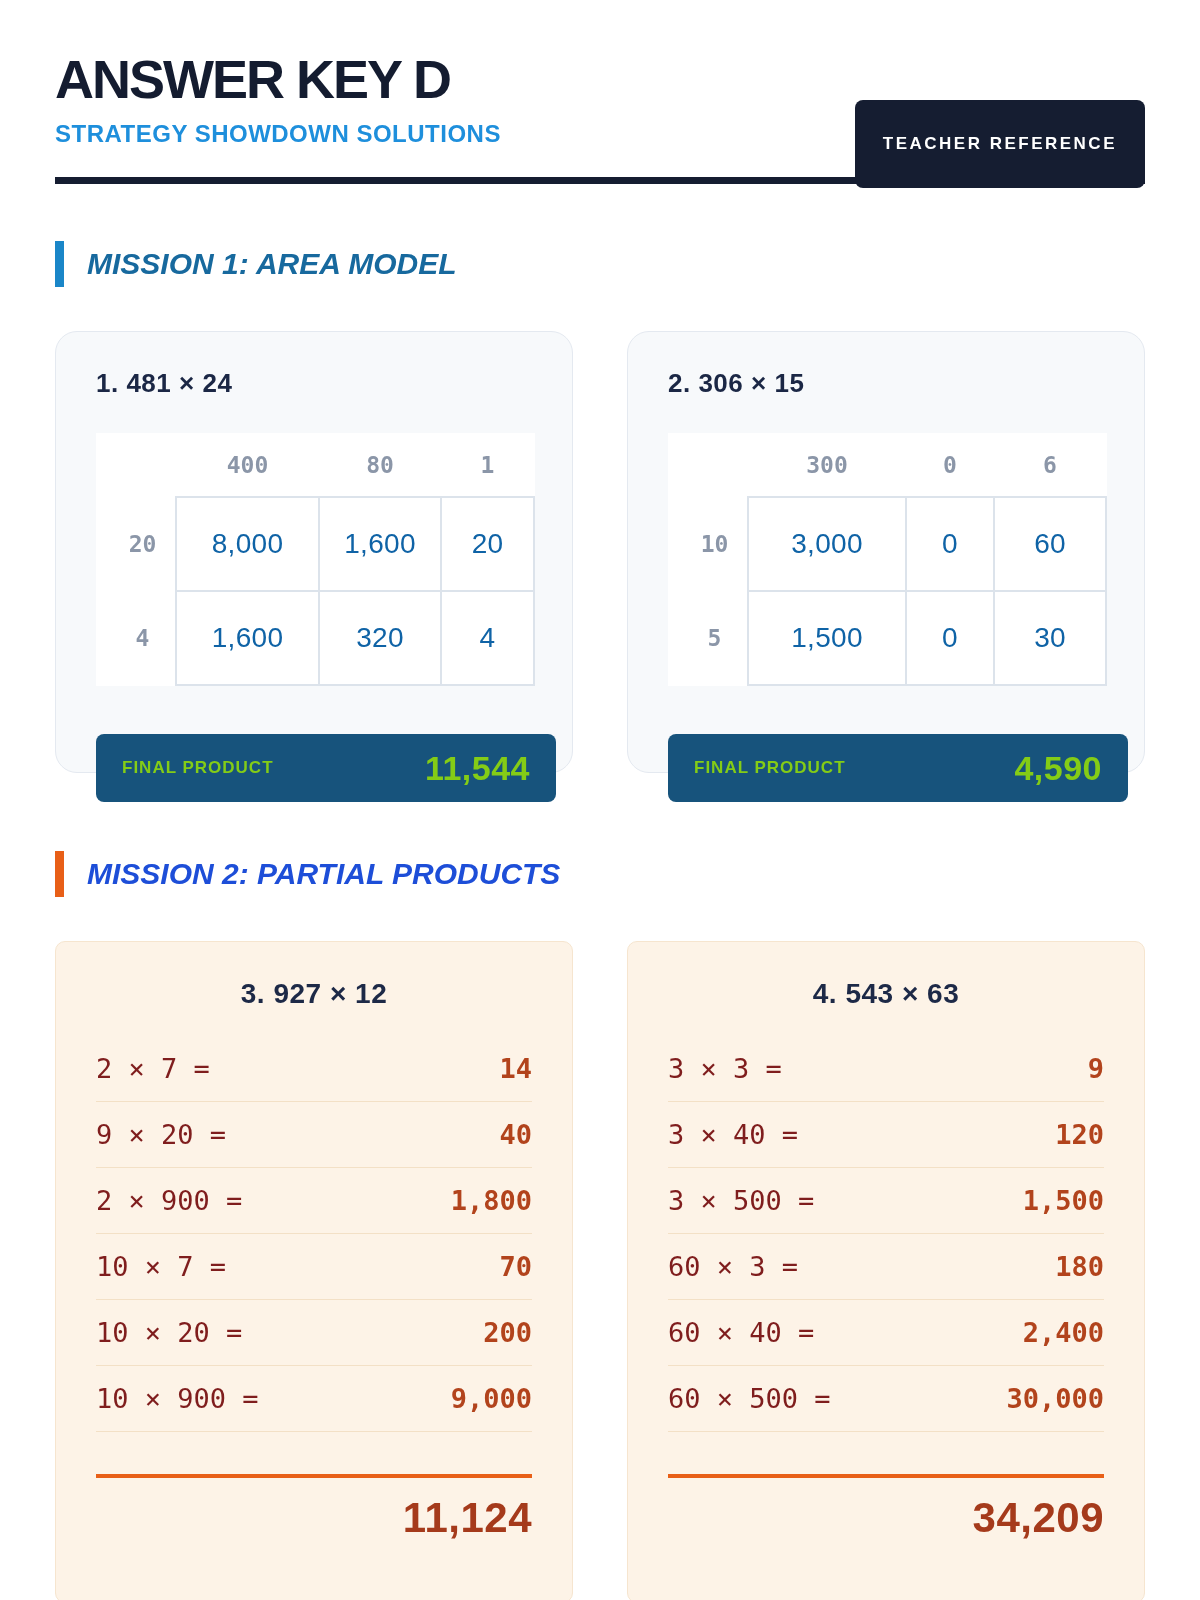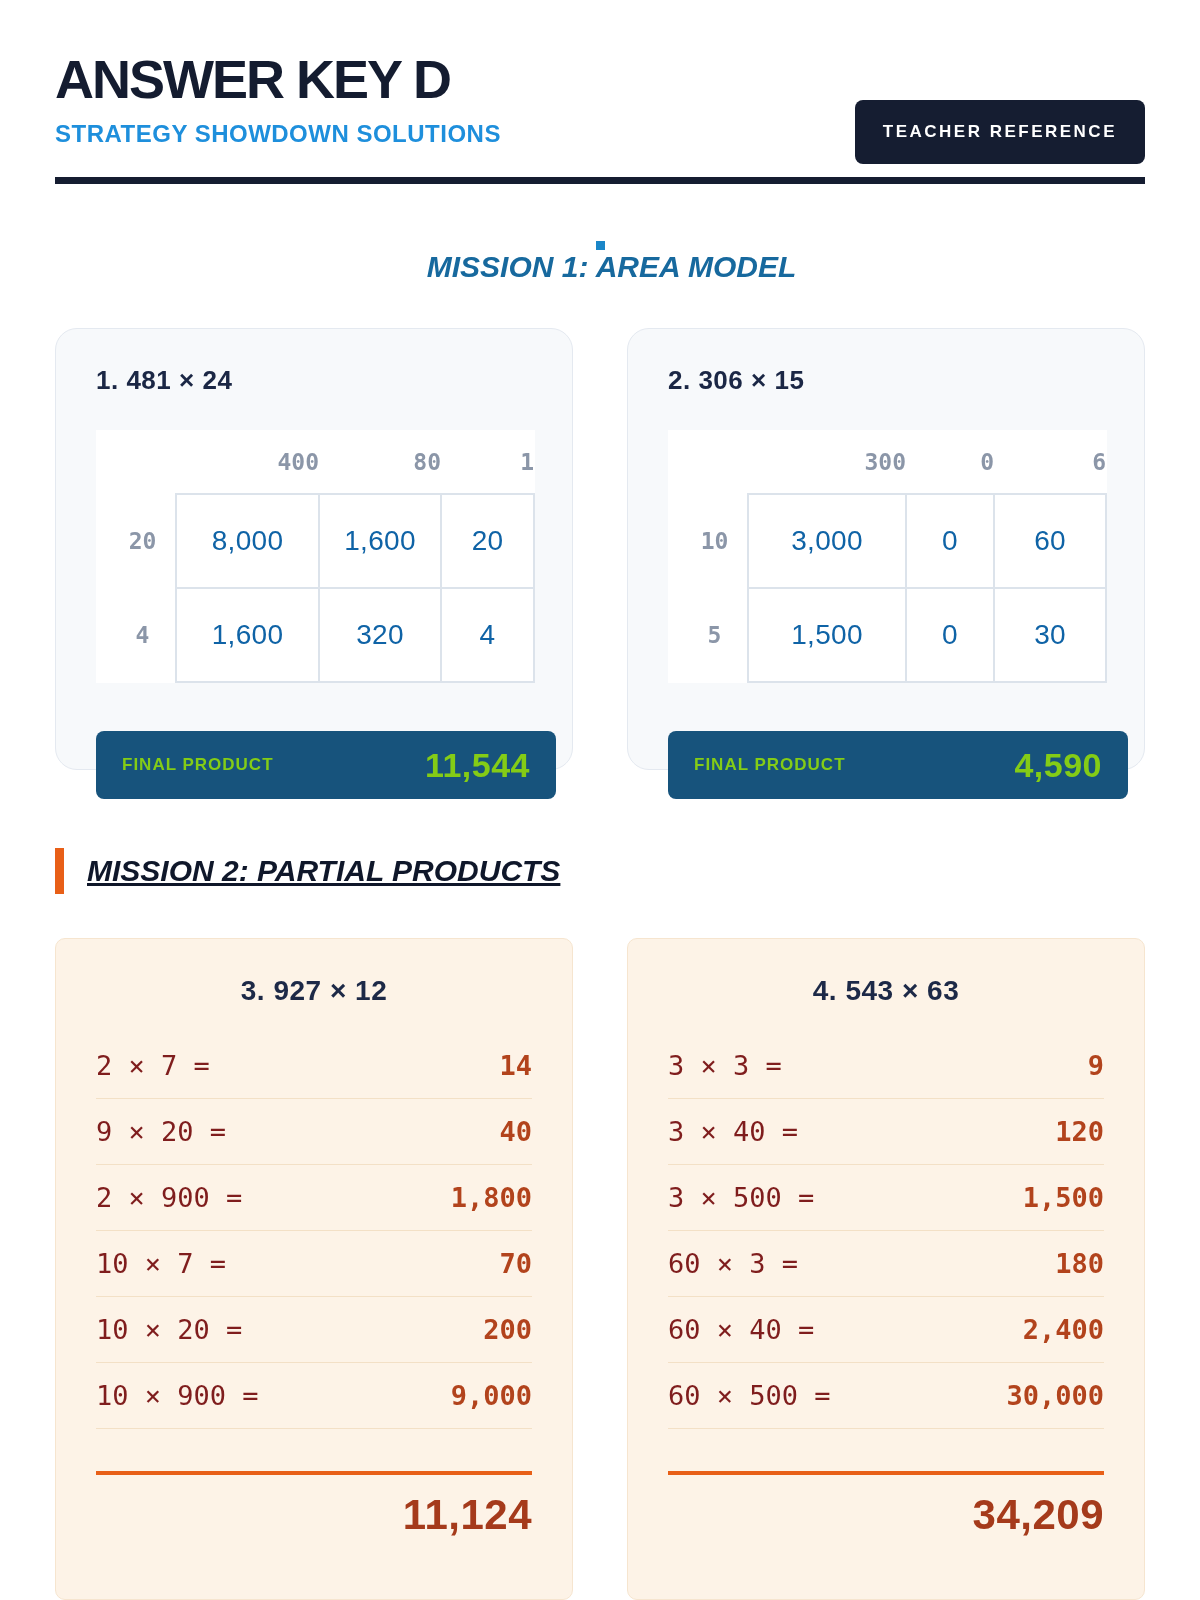--- a/index.html
+++ b/index.html
@@ -20,37 +20,37 @@
     letter-spacing: -2px; color: #141c30;
   }
   .doc-subtitle {
     margin-top: 13px; font-size: 24px; font-weight: 800;
     letter-spacing: 0.5px; color: #1e8fdc;
   }
   .badge {
     position: absolute; right: 0; top: 48px;
     background: #151d31; color: #ffffff;
     font-size: 17px; font-weight: 800; letter-spacing: 2.5px;
-    padding: 22px 28px; border-radius: 8px;
+    padding: 34px 28px; border-radius: 8px;
   }
   .header-rule { margin-top: 29px; height: 7px; background: #151d31; }
 
   
   .section-heading { display: flex; align-items: center; }
-  .section-heading.m1 { margin-top: 57px; flex-direction: column; }
+  .section-heading.m1 { margin-top: 57px; }
   .section-heading.m2 { margin-top: 78px; }
   .accent-bar { width: 9px; height: 46px; flex: 0 0 9px; }
   .m1 .accent-bar { background: #1a86c8; }
   .m2 .accent-bar { background: #e85f17; }
   .section-title {
     margin-left: 23px; font-size: 30px; font-weight: 900;
     font-style: italic; letter-spacing: 0px;
   }
   .m1 .section-title { color: #17699e; }
-  .m2 .section-title { color: #0f172a; text-decoration: underline; }
+  .m2 .section-title { color: #1d4ed8; }
 
   
   .cards { margin-top: 44px; display: grid; grid-template-columns: 1fr 1fr; gap: 54px; }
 
   
   .card-area {
     background: #f7f9fb; border: 1px solid #e4e9f0; border-radius: 22px;
     padding: 36px 16px 0 40px; height: 442px;
   }
   .problem-label-left {
@@ -61,21 +61,21 @@
     border-collapse: collapse; table-layout: fixed;
     width: 438px; background: #ffffff;
   }
   table.area-table td { vertical-align: middle; }
   td.corner { width: 80px; }
   .t1 td.dc1 { width: 143px; } .t1 td.dc2 { width: 122px; } .t1 td.dc3 { width: 93px; }
   .t2 td.dc1 { width: 158px; } .t2 td.dc2 { width: 88px;  } .t2 td.dc3 { width: 112px; }
   tr.hdr-row td { height: 64px; }
   td.col-header {
     font-family: "DejaVu Sans Mono", monospace; font-weight: 700;
-    font-size: 23px; color: #8b96a8; text-align: right;
+    font-size: 23px; color: #8b96a8; text-align: center;
   }
   td.row-header {
     font-family: "DejaVu Sans Mono", monospace; font-weight: 700;
     font-size: 23px; color: #8b96a8; text-align: center; padding-left: 14px;
   }
   td.cell {
     border: 2px solid #dce3eb; height: 94px;
     text-align: center; font-size: 28px; font-weight: 400; color: #0f63a6;
     letter-spacing: 0.3px;
   }

